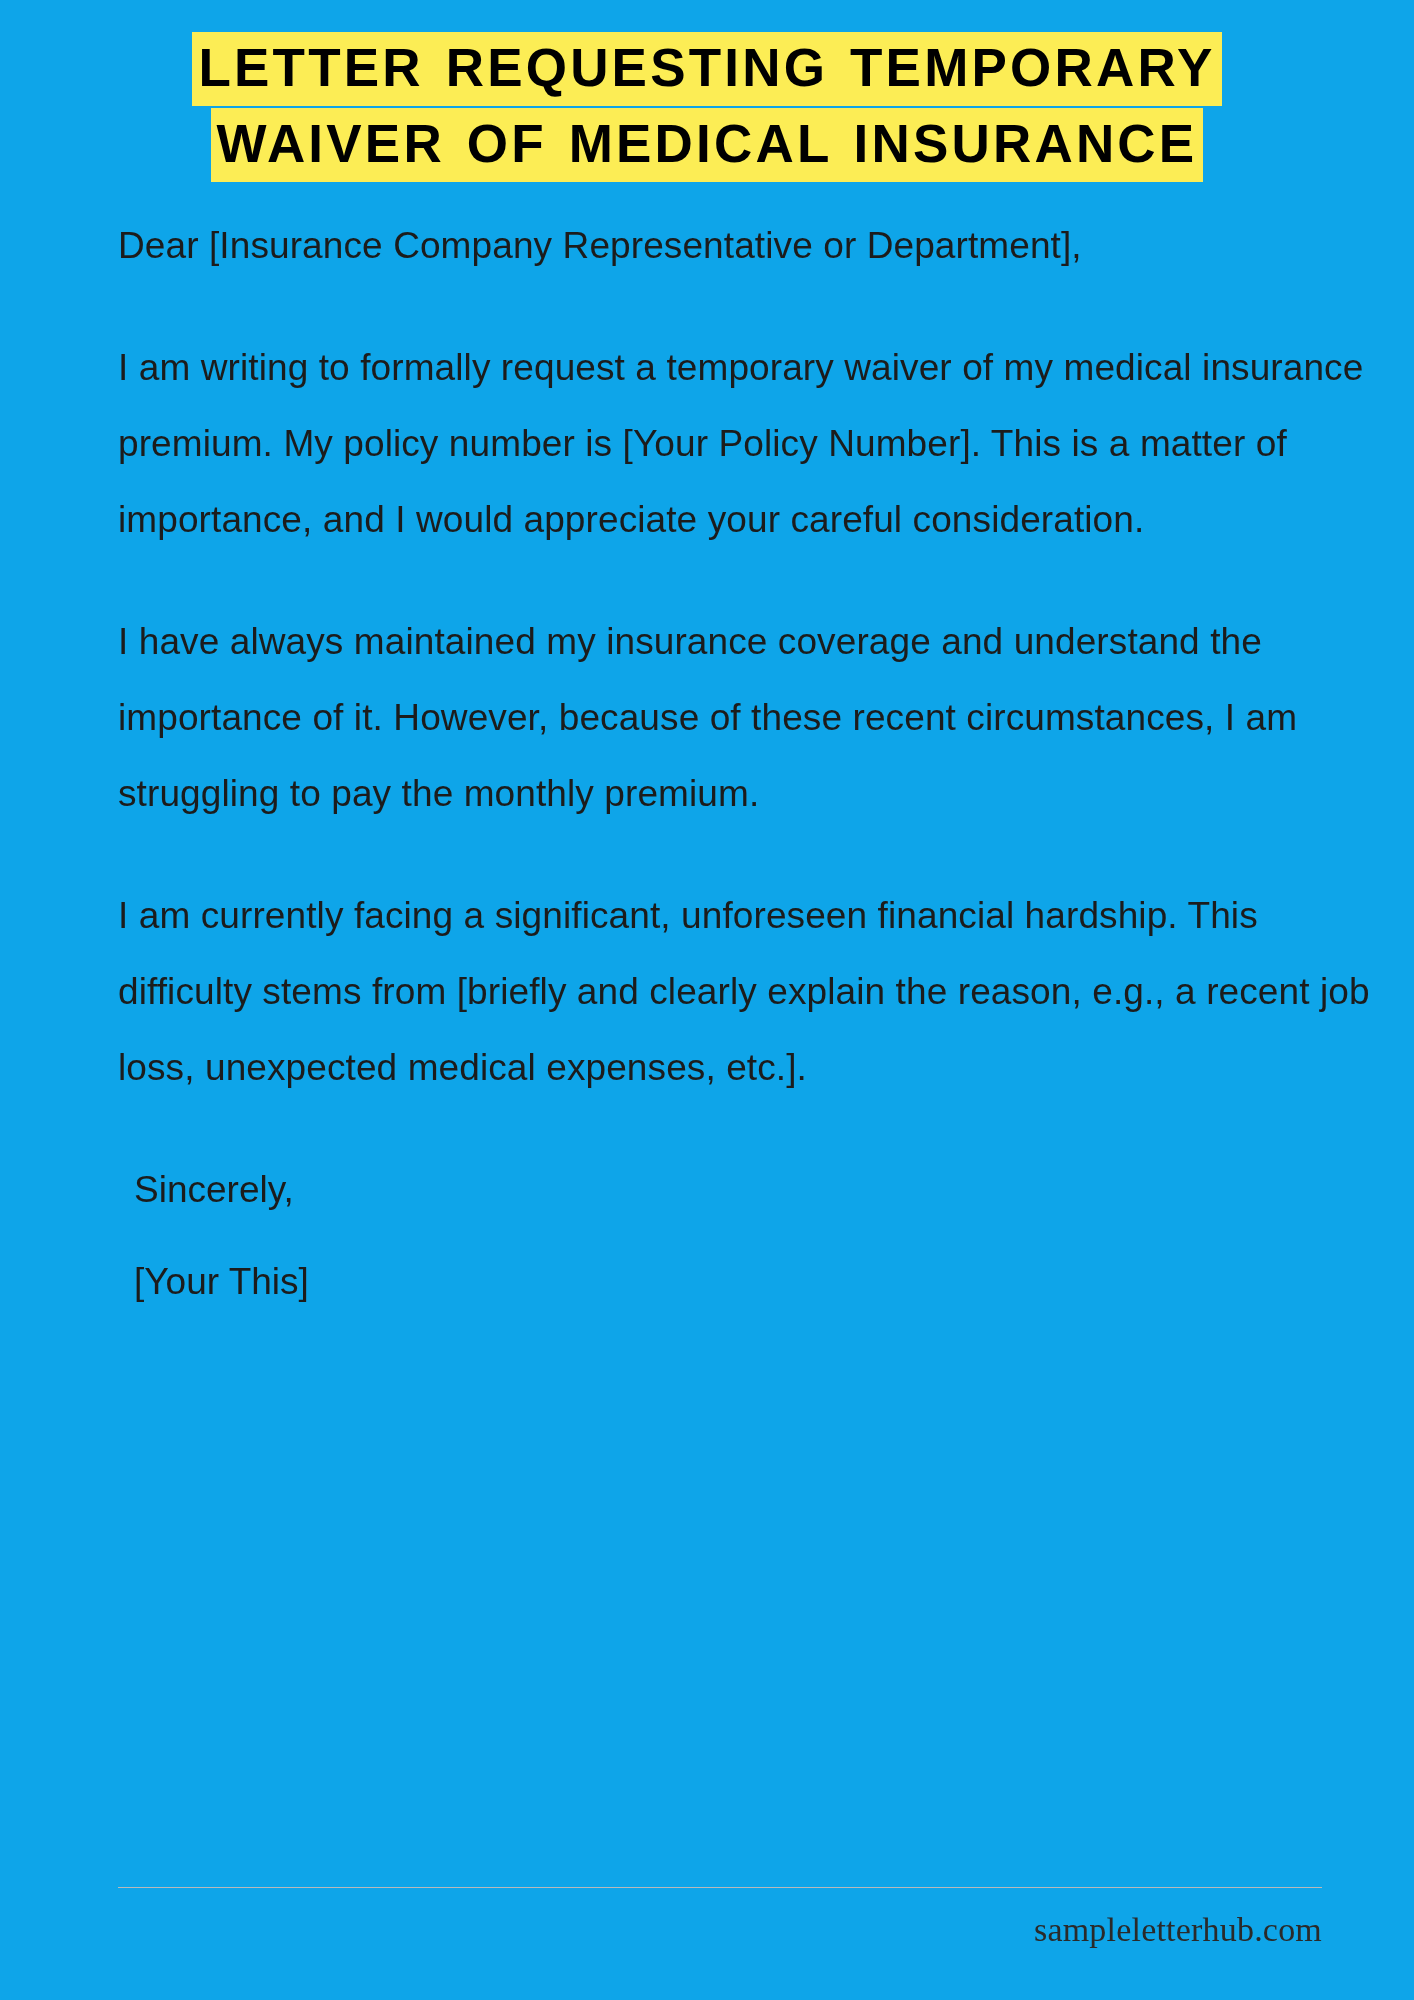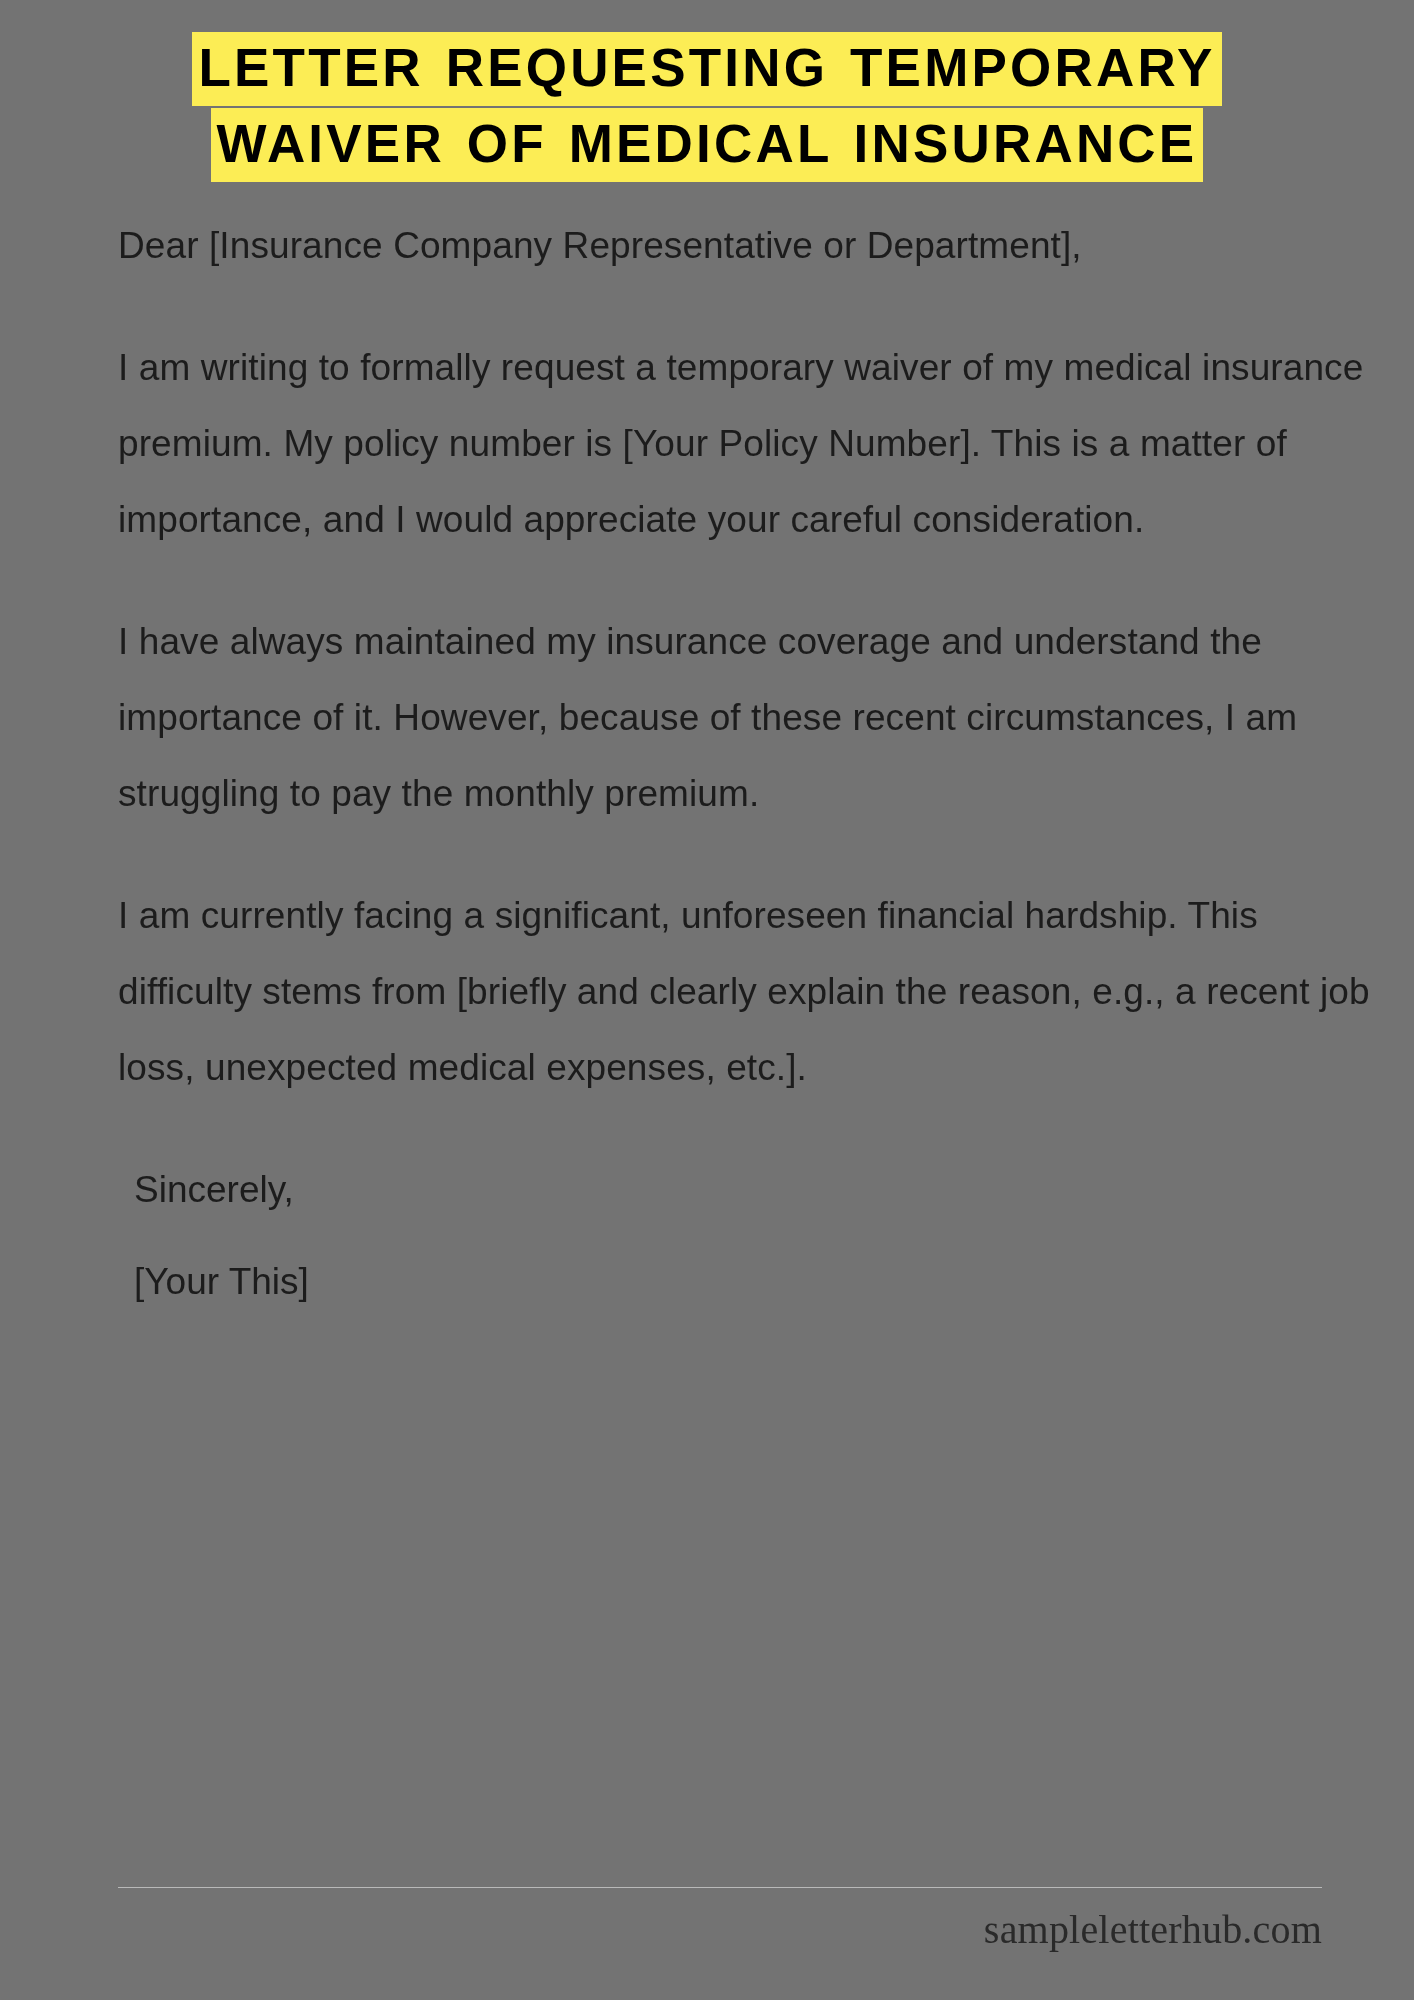--- a/index.html
+++ b/index.html
@@ -12,21 +12,21 @@
     height: 2000px;
     font-family: "Liberation Sans", sans-serif;
     color: #1a1a1a;
     -webkit-font-smoothing: antialiased;
   }
 
   .page {
     position: relative;
     width: 1414px;
     height: 2000px;
-    background: #737373;
+    background: #0ea5e9;
     box-sizing: border-box;
     padding: 0;
     overflow: hidden;
   }
 
   
   .title-block {
     margin: 0;
     padding: 30px 72px 0 72px;
     text-align: center;
@@ -83,21 +83,21 @@
   }
   .footer-rule {
     height: 1px;
     background: #b9b9b9;
     width: 100%;
     margin: 0 0 22px 0;
   }
   .footer-site {
     text-align: right;
     font-family: "Liberation Serif", serif;
-    font-size: 40px;
+    font-size: 34px;
     line-height: 40px;
     color: #2a2a2a;
     letter-spacing: 0.2px;
   }
 </style>
 </head>
 <body>
 
 <div class="page">
 

